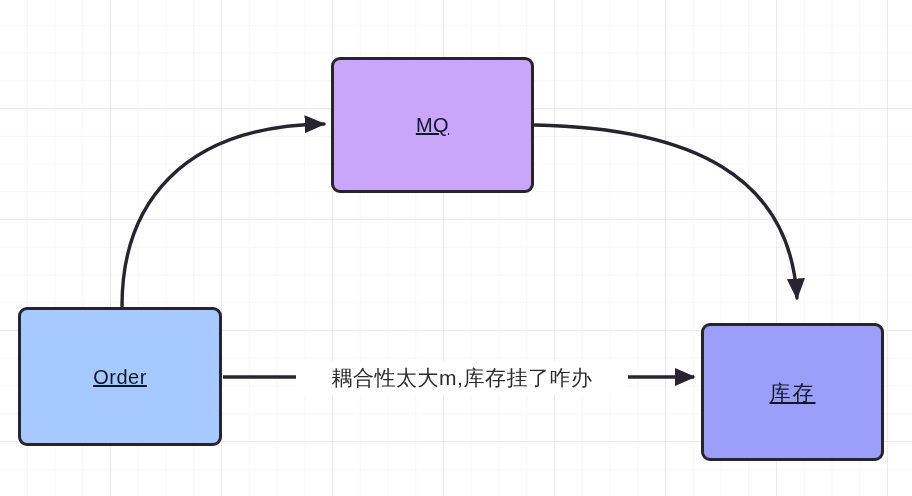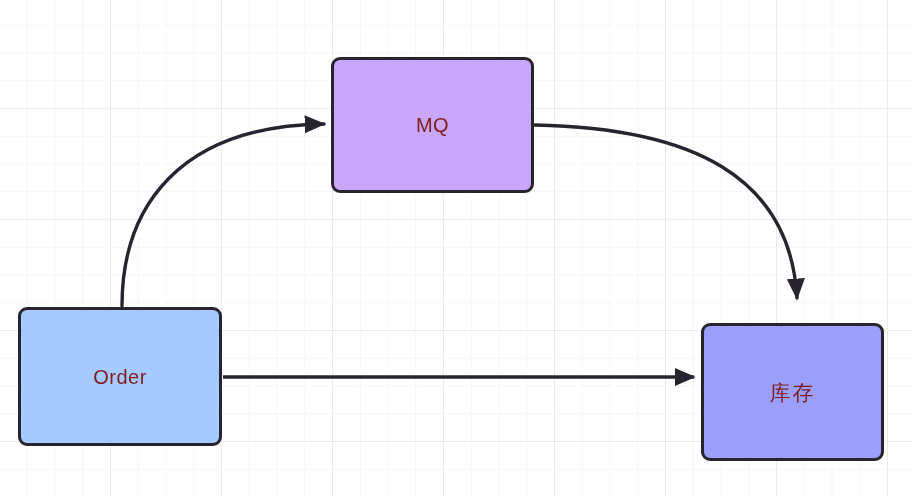--- a/index.html
+++ b/index.html
@@ -47,22 +47,23 @@
     border-radius: 9px;
     display: flex;
     align-items: center;
     justify-content: center;
     color: #27242f;
   }
   .node-label {
     font-size: 20px;
     letter-spacing: 0.5px;
     line-height: 1;
-    color: #7f1d1d;
+    color: #0f172a;
     user-select: none;
+    text-decoration: underline;
   }
   .node-label.cjk {
     font-size: 21px;
     letter-spacing: 2px;
   }
   #node-order {
     left: 18px;
     top: 307px;
     width: 204px;
     height: 139px;
@@ -120,14 +121,15 @@
   </div>
 
   <div class="node" id="node-mq" style="background:#c9a6fa;">
     <span class="node-label">MQ</span>
   </div>
 
   <div class="node" id="node-inventory" style="background:#9b9ffa;margin-top:16px;">
     <span class="node-label cjk">库存</span>
   </div>
 
+  <div id="edge-label-coupling">耦合性太大m,库存挂了咋办</div>
 
 </div>
 
 </body></html>

